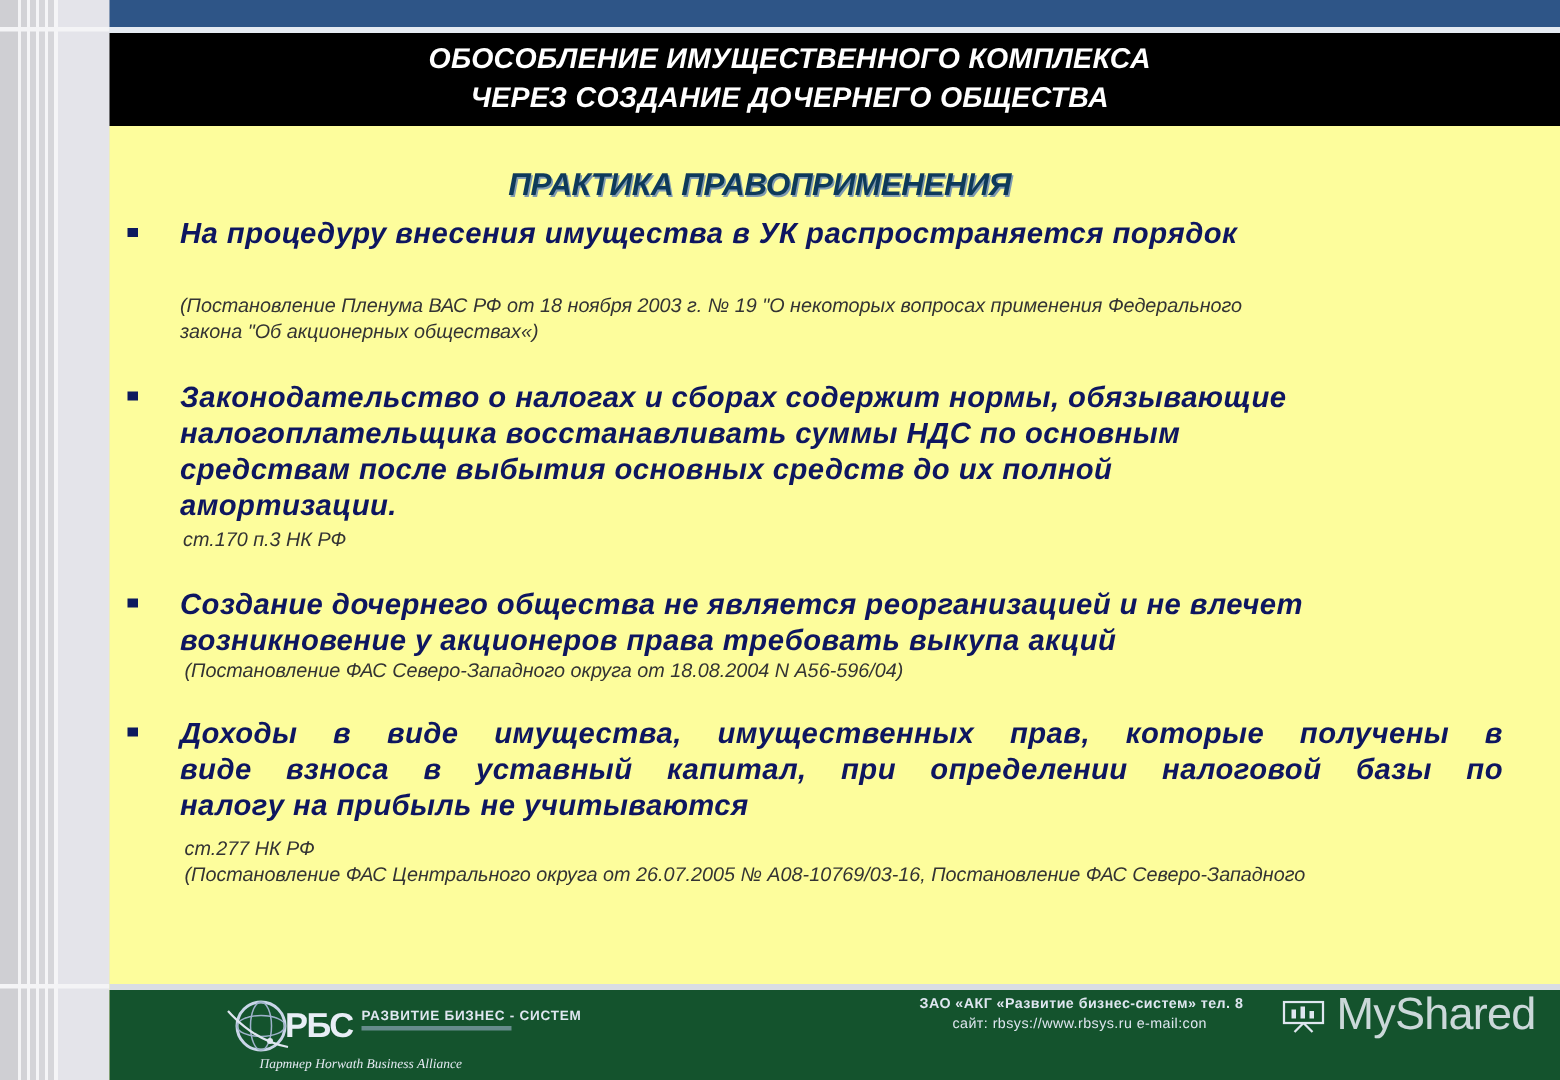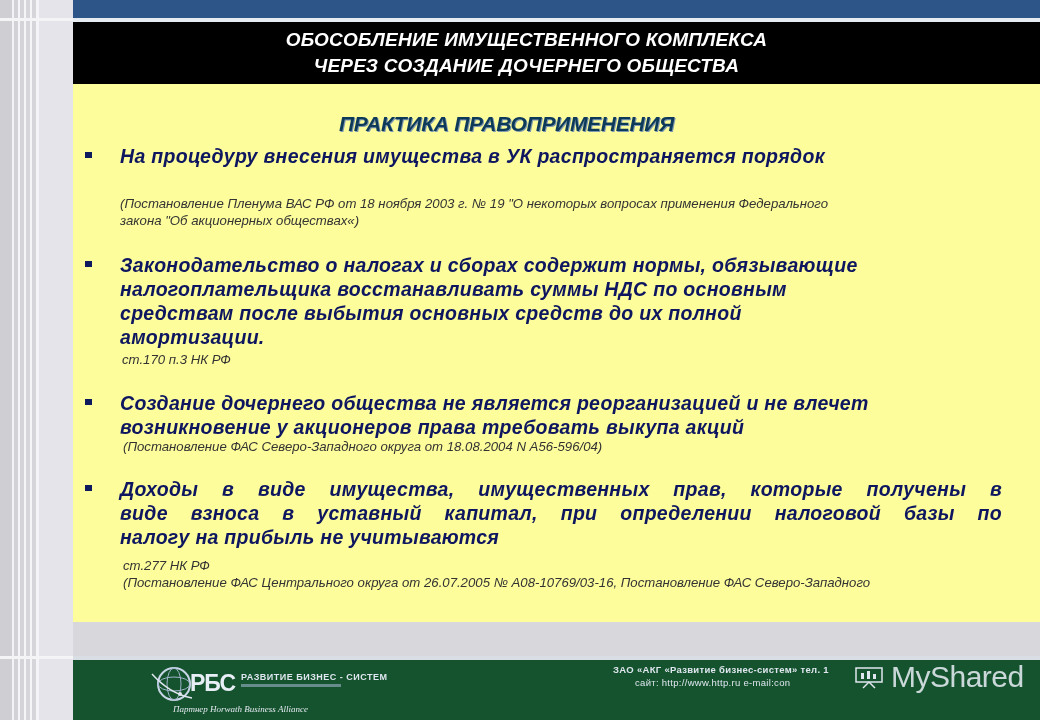--- a/index.html
+++ b/index.html
@@ -28,21 +28,21 @@
       display: flex; flex-direction: column; align-items: center; justify-content: center;
     }
     .title-line {
       color: #ffffff; font-weight: bold; font-style: italic; font-size: 19px;
       line-height: 26px; letter-spacing: 0.2px;
       text-shadow: 1px 1px 1px rgba(0,0,0,0.35);
       margin-left: -60px;
     }
 
     .content {
-      position: absolute; left: 73px; top: 84px; width: 967px; height: 538px;
+      position: absolute; left: 73px; top: 84px; width: 967px; height: 636px;
       background: #fdfd9c;
     }
     .section-heading {
       position: absolute; left: 0; top: 28px; width: 967px; text-align: center;
       font-weight: bold; font-style: italic; font-size: 21px;
       color: #0e3a5a; letter-spacing: -0.3px;
       text-shadow: 1px 1px 0 #7f9ab0;
       margin-left: -50px;
     }
     .bullet {
@@ -183,22 +183,22 @@
     <ellipse cx="24" cy="20" rx="16" ry="7" fill="none" stroke="#9fb2cc" stroke-width="1"></ellipse>
     <ellipse cx="24" cy="20" rx="7" ry="16" fill="none" stroke="#9fb2cc" stroke-width="1"></ellipse>
     <path d="M2 10 Q20 30 42 34" fill="none" stroke="#dfe6f0" stroke-width="1.5"></path>
     <circle cx="30" cy="30" r="2" fill="#dfe6f0"></circle>
   </svg>
   <div class="logo-abbr">РБС</div>
   <div class="logo-name">РАЗВИТИЕ  БИЗНЕС - СИСТЕМ</div>
   <div class="logo-sub"></div>
   <div class="partner">Партнер Horwath Business Alliance</div>
 
-  <div class="company">ЗАО «АКГ «Развитие бизнес-систем»  тел. 1</div>
-  <div class="site">сайт: http://www.http.ru   e-mail:con</div>
+  <div class="company">ЗАО «АКГ «Развитие бизнес-систем»  тел. 8</div>
+  <div class="site">сайт: rbsys://www.rbsys.ru   e-mail:con</div>
 
   <svg class="watermark-icon" viewBox="0 0 30 22">
     <rect x="2" y="1" width="26" height="14" fill="none" stroke="#dfe6f0" stroke-width="1.5"></rect>
     <rect x="7" y="6" width="3" height="6" fill="#dfe6f0"></rect>
     <rect x="13" y="4" width="3" height="8" fill="#dfe6f0"></rect>
     <rect x="19" y="7" width="3" height="5" fill="#dfe6f0"></rect>
     <line x1="15" y1="15" x2="9" y2="21" stroke="#dfe6f0" stroke-width="1.5"></line>
     <line x1="15" y1="15" x2="21" y2="21" stroke="#dfe6f0" stroke-width="1.5"></line>
   </svg>
   <div class="watermark">MyShared</div>

